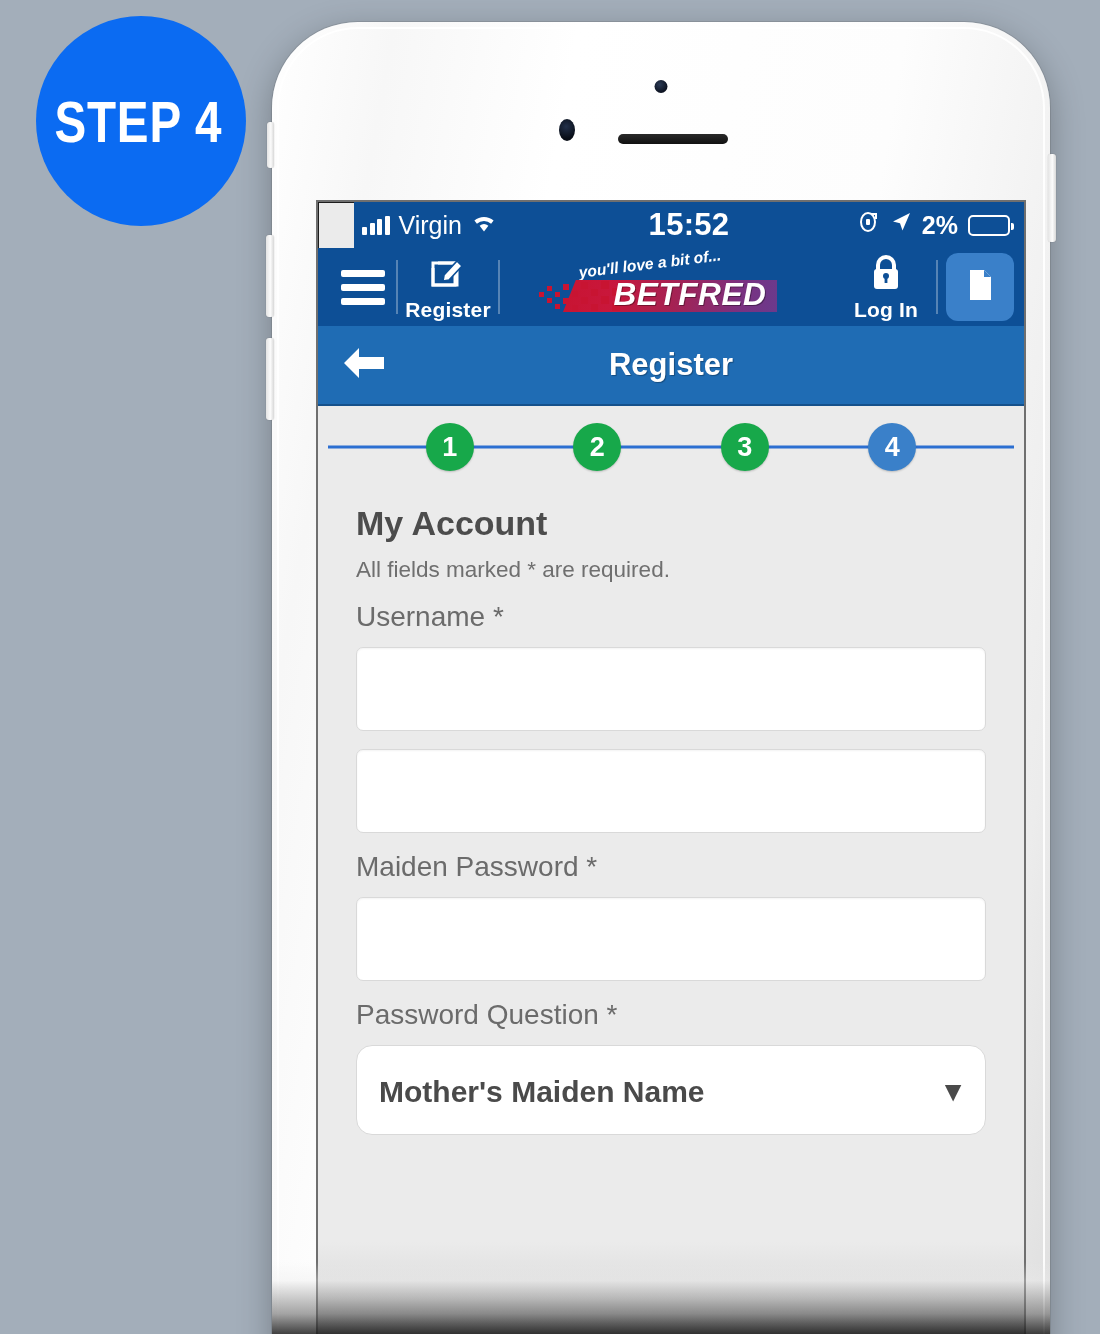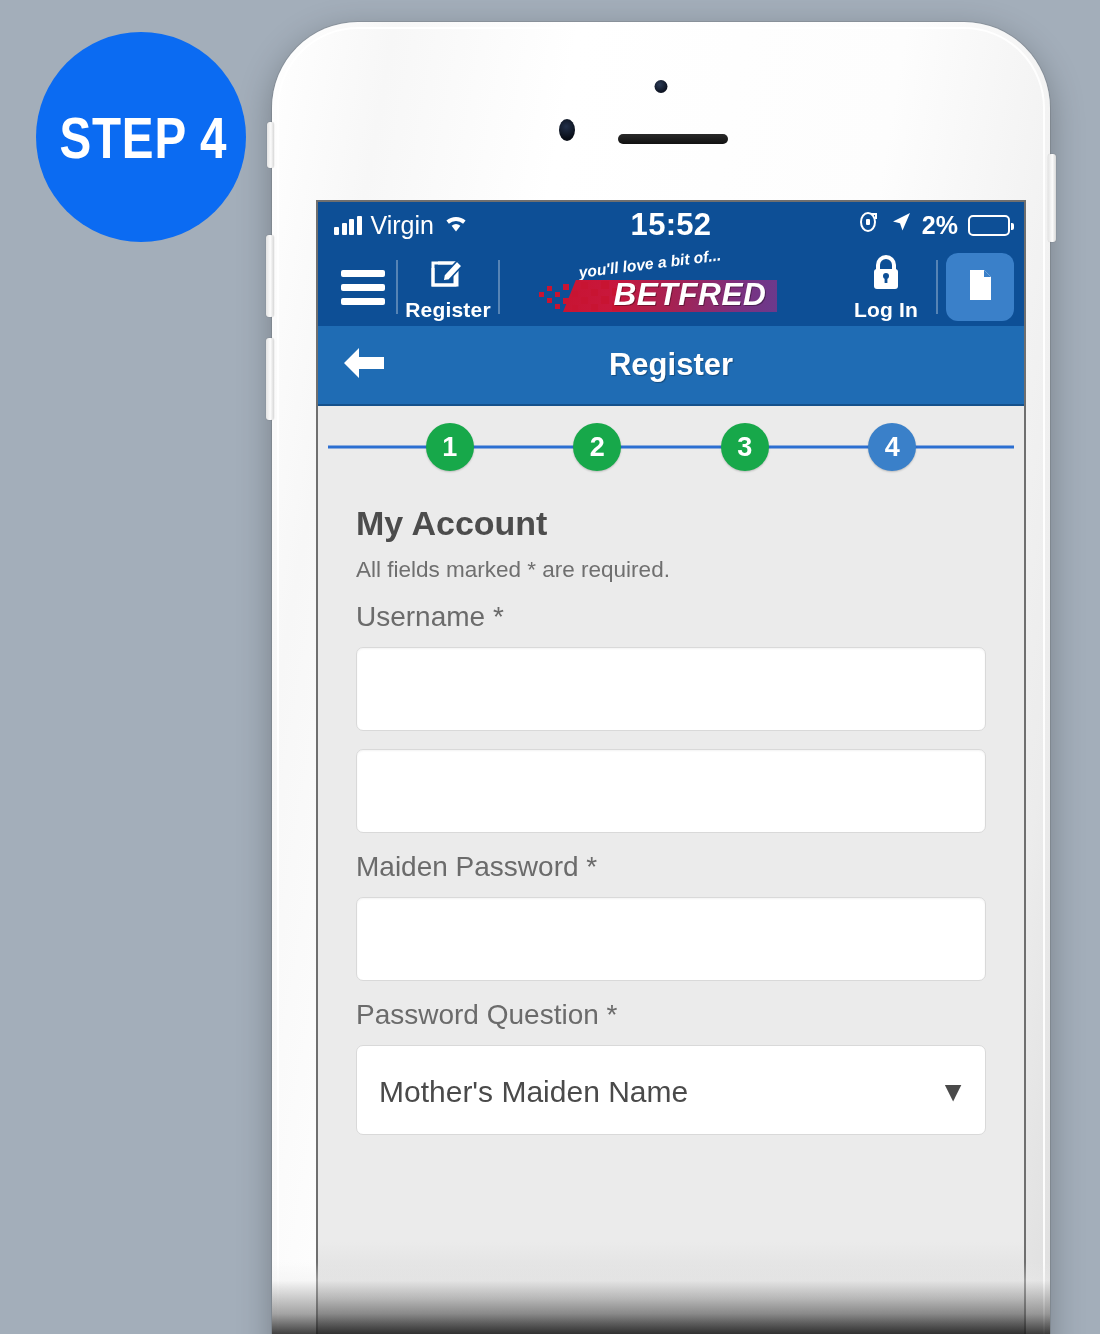--- a/index.html
+++ b/index.html
@@ -13,28 +13,28 @@
   body {
     background: #a3aeba;
     font-family: "Liberation Sans", sans-serif;
     position: relative;
   }
 
   
   #step-badge {
     position: absolute;
     left: 36px;
-    top: 32px;
+    top: 16px;
     width: 210px;
     height: 210px;
     border-radius: 50%;
     background: #0b6bf2;
     display: flex;
     align-items: center;
-    justify-content: flex-end;
+    justify-content: flex-start;
     z-index: 40;
   }
   #step-badge .badge-text {
     color: #ffffff;
     font-family: "Liberation Sans", sans-serif;
     font-weight: bold;
     font-size: 58px;
     letter-spacing: 1px;
     transform: scaleX(0.82);
     white-space: nowrap;
@@ -102,24 +102,25 @@
     background: #ebebeb;
     box-shadow: 0 0 0 2px #6f6f6f, inset 0 0 0 1px #1d1d1d;
   }
 
   
   #status-bar {
     height: 46px;
     background: #0d4f96;
     display: flex;
     align-items: center;
-    padding: 0 16px;
+    padding: 0 8px;
     color: #ffffff;
     font-size: 24px;
     position: relative;
+    margin-left: 36px;
   }
   .sb-left { display: flex; align-items: center; gap: 9px; }
   .sb-right {
     position: absolute; right: 14px; top: 0; height: 100%;
     display: flex; align-items: center; gap: 10px;
   }
   #status-time {
     position: absolute; left: 0; right: 0; top: 0; height: 100%;
     display: flex; align-items: center; justify-content: center;
     font-weight: bold; font-size: 31px; letter-spacing: .3px;
@@ -278,24 +279,25 @@
     height: 84px;
     background: #ffffff;
     border: 1px solid #d9d9d9;
     border-radius: 7px;
     box-shadow: inset 0 1px 2px rgba(0,0,0,0.05);
   }
   .field-select {
     height: 90px;
     background: #ffffff;
     border: 1px solid #d9d9d9;
-    border-radius: 7px;
+    border-radius: 16px;
     display: flex; align-items: center;
     justify-content: space-between;
     padding: 4px 18px 0 22px;
+    font-weight: bold;
   }
   .select-value { font-size: 30px; color: #4a4a4a; }
   .select-caret {
     font-size: 28px; color: #4a4a4a; line-height: 1;
   }
 
   
   #bottom-fade {
     position: absolute;
     left: 0; right: 0; bottom: 0;

